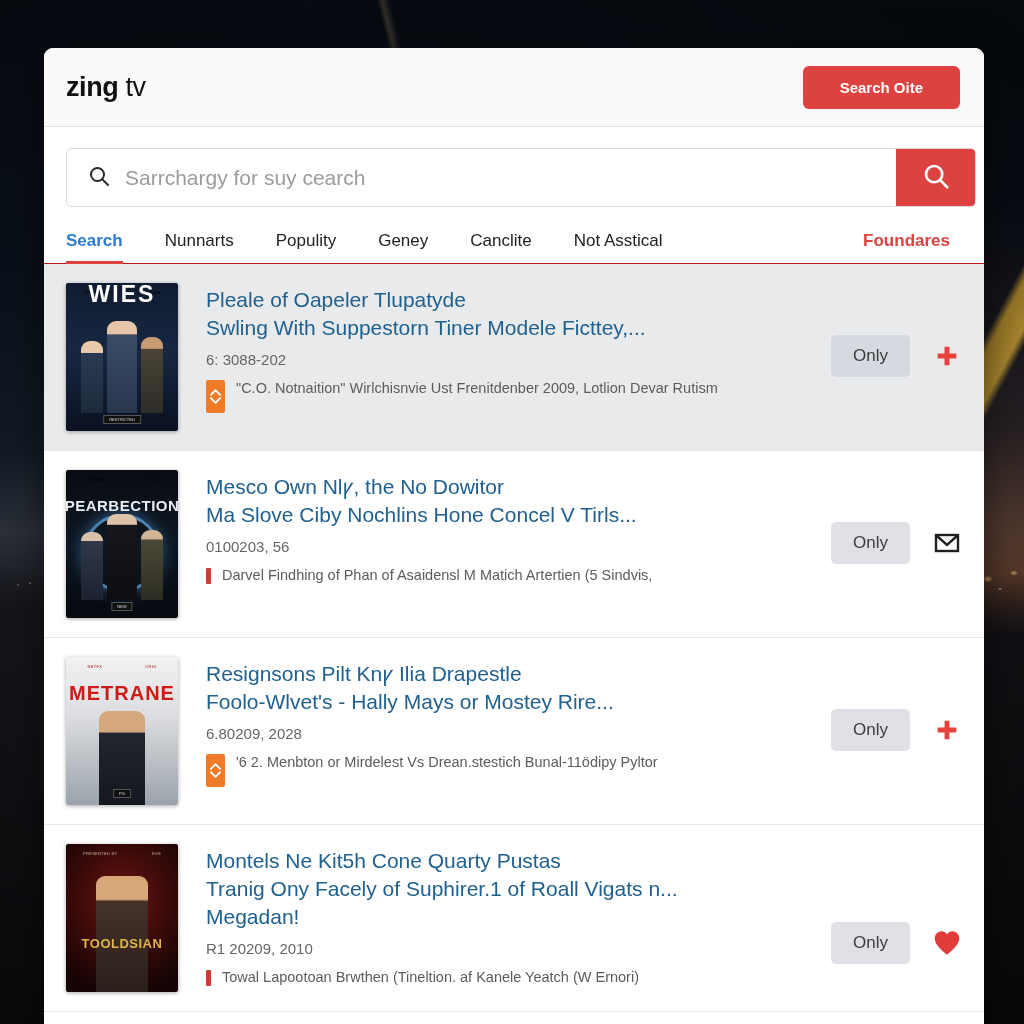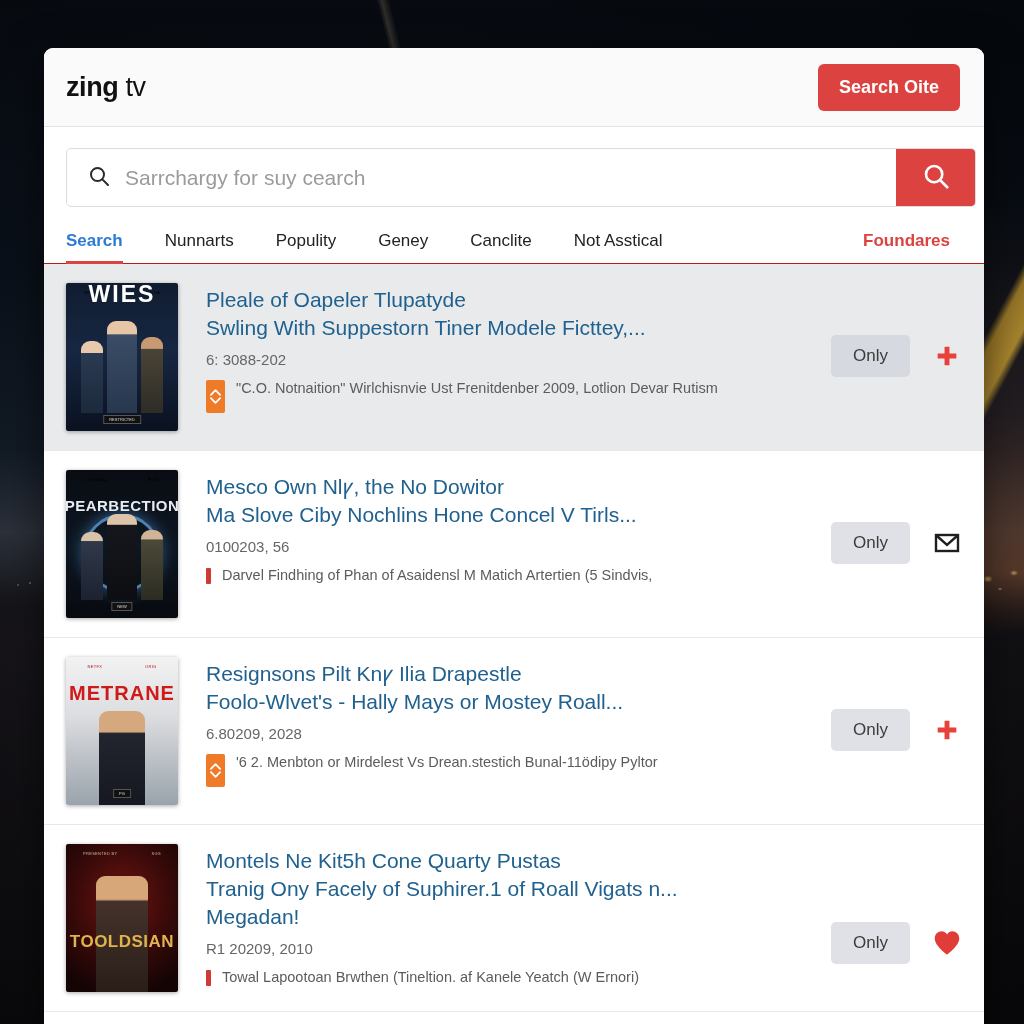--- a/index.html
+++ b/index.html
@@ -74,23 +74,23 @@
   }
   .logo { font-size: 27px; letter-spacing: -0.4px; color: #111; white-space: nowrap; }
   .logo .logo-strong { font-weight: bold; }
   .logo .logo-light { font-weight: 400; }
 
   .header-btn {
     background: #dc4340;
     color: #fff;
     border: none;
     border-radius: 6px;
-    font-size: 18px;
+    font-size: 15px;
     font-weight: bold;
-    padding: 13px 21px;
+    padding: 13px 37px;
     cursor: pointer;
     font-family: "Liberation Sans", sans-serif;
     white-space: nowrap;
   }
 
   
   .search-wrap { padding: 21px 8px 0 22px; }
   .search-bar {
     display: flex;
     height: 59px;
@@ -227,21 +227,21 @@
     z-index: 3;
   }
 
   .poster-1 { background: linear-gradient(to bottom, #101c30 0%, #172742 45%, #0a1120 100%); }
   .poster-1 .poster-title { color: #fff; font-size: 23px; letter-spacing: 2px; }
   .poster-2 { background: linear-gradient(to bottom, #090c12 0%, #0e1722 50%, #070a0f 100%); }
   .poster-2 .poster-title { color: #e9edf2; font-size: 15px; letter-spacing: .5px; position:absolute; top: 28px; }
   .poster-3 { background: linear-gradient(to bottom, #f2f2f3 0%, #dcdde0 40%, #9aa3ab 100%); }
   .poster-3 .poster-title { color: #d01a17; font-size: 20px; letter-spacing: 1px; position:absolute; top: 26px; }
   .poster-4 { background: radial-gradient(75% 65% at 50% 38%, #6e1412 0%, #3a0a09 55%, #150404 100%); }
-  .poster-4 .poster-title { color: #e0b44c; font-size: 17px; letter-spacing: .5px; position: absolute; bottom: 42px; }
+  .poster-4 .poster-title { color: #e0b44c; font-size: 13px; letter-spacing: .5px; position: absolute; bottom: 42px; }
 
   .result-body { flex: 1; min-width: 0; padding-top: 3px; }
   .result-title {
     color: #20618f;
     font-size: 21px;
     line-height: 1.34;
     margin-bottom: 9px;
     cursor: pointer;
   }
   .result-meta {
@@ -436,21 +436,21 @@
         </div>
         <div class="poster-title">METRANE</div>
         <div class="poster-figures" style="bottom:0;height:96px">
           <div class="fig center" style="width:46px;height:94px;background:linear-gradient(to bottom,#d6a87e 0%,#d6a87e 22%,#22252e 24%,#151820 100%)"></div>
         </div>
         <div class="poster-rating">PG</div>
       </div>
       <div class="result-body">
         <div class="result-title">
           <div>Resignsons Pilt Knꝩ Ilia Drapestle</div>
-          <div>Foolo-Wlvet's - Hally Mays or Mostey Roall...</div>
+          <div>Foolo-Wlvet's - Hally Mays or Mostey Rire...</div>
         </div>
         <div class="result-meta">6.80209, 2028</div>
         <div class="result-note">
           <span class="badge-orange">
             <svg width="11" height="7" viewBox="0 0 12 7">
                 <path d="M1 6 L6 1 L11 6" fill="none" stroke="#fff" stroke-width="2" stroke-linecap="round" stroke-linejoin="round"></path>
               </svg>
             <svg width="11" height="7" viewBox="0 0 12 7">
                 <path d="M1 1 L6 6 L11 1" fill="none" stroke="#fff" stroke-width="2" stroke-linecap="round" stroke-linejoin="round"></path>
               </svg>

